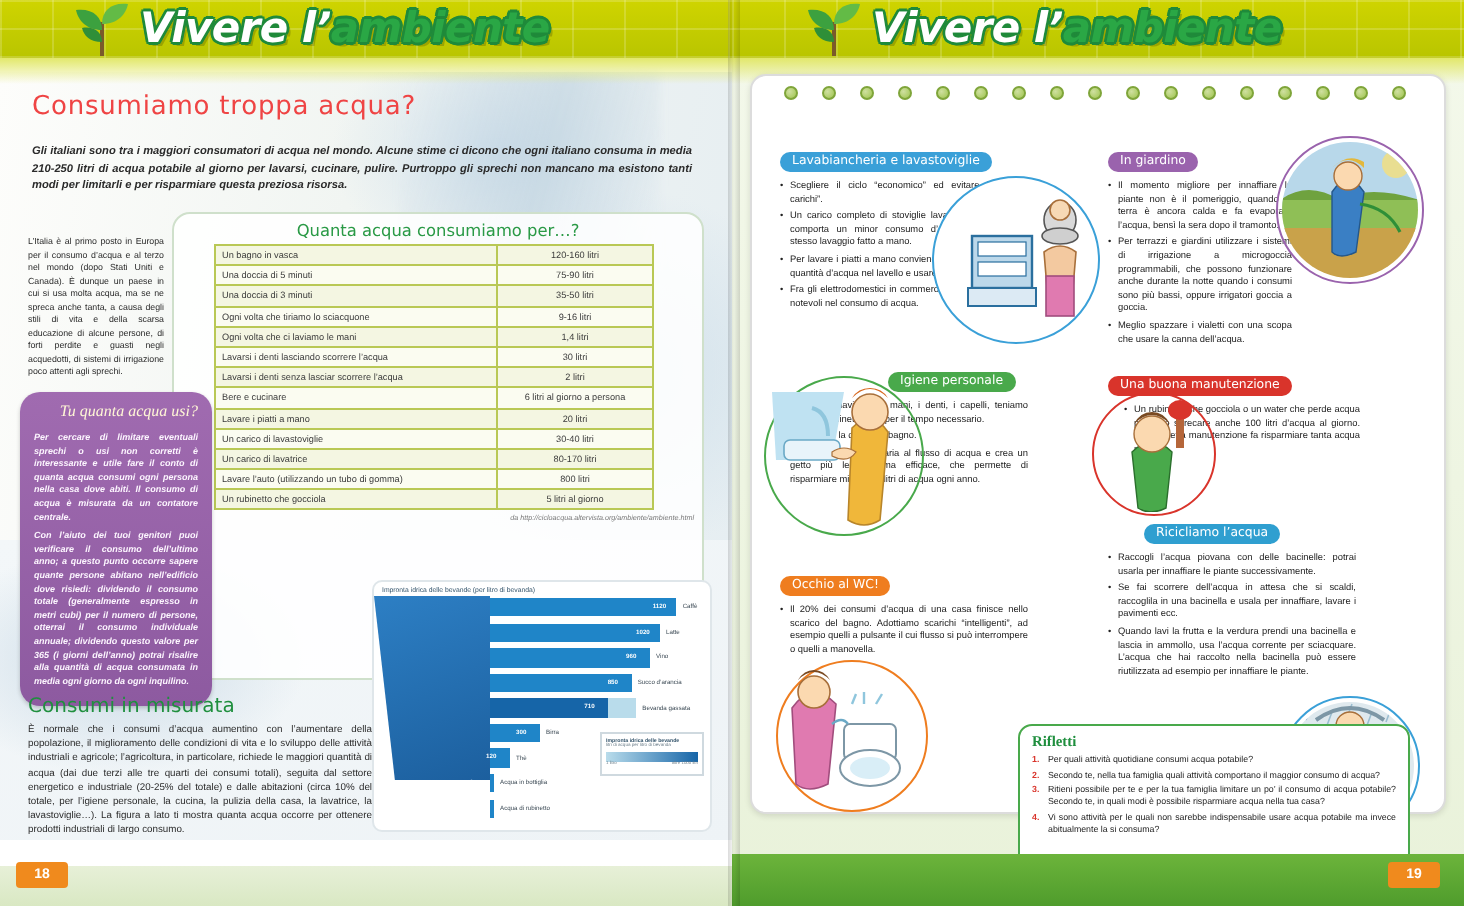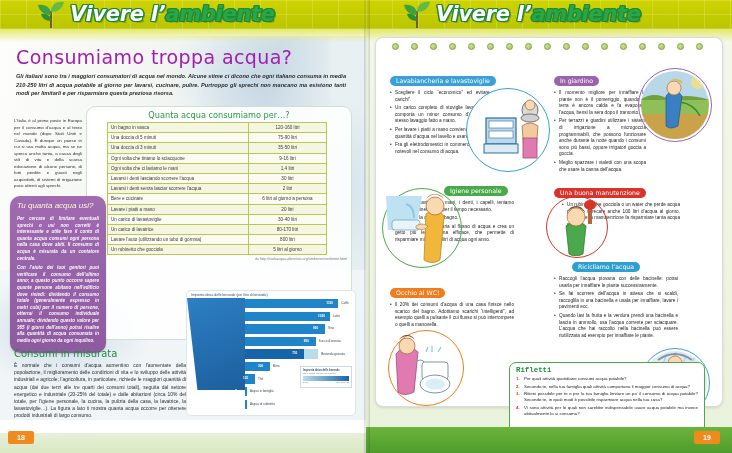--- a/index.html
+++ b/index.html
@@ -63,21 +63,21 @@
   .glass {
     position:absolute; left:200px; top:36px; width:130px; height:150px;
     background:linear-gradient(105deg, rgba(255,255,255,.1), rgba(176,200,216,.55), rgba(255,255,255,.25));
     border-radius:0 0 45px 45px;
     filter:blur(2px);
     opacity:.75;
   }
 
   h1.headline {
     position:absolute; font-family:"DejaVu Sans", sans-serif;
-    font-weight:normal; color:#a21caf; font-size:19px; letter-spacing:.4px;
+    font-weight:normal; color:#ef4444; font-size:13px; letter-spacing:.4px;
   }
   .intro {
     position:absolute; font-style:italic; font-weight:bold;
     font-size:5.6px; line-height:8.6px; color:#2b2b2b; text-align:justify;
   }
 
   
   .tablecard {
     position:absolute; background:rgba(255,255,255,.88);
     border:1px solid #cfe0cb; border-radius:9px;
@@ -98,21 +98,21 @@
     padding:2px 4px 3px 0;
   }
 
   
   .purplebox {
     position:absolute; background:linear-gradient(#a06bb0,#8d5aa0);
     border-radius:10px; color:#ffffff; padding:5px 7px 6px;
     box-shadow:0 1px 2px rgba(0,0,0,.2);
   }
   .purplebox .pb-title {
-    text-align:left; font-family:Liberation Sans, sans-serif;
+    text-align:right; font-family:Liberation Serif, serif;
     font-style:italic; font-size:8px; color:#fff7d6; margin-bottom:6px;
   }
   .purplebox p {
     font-size:4.5px; line-height:6.6px; font-style:italic; font-weight:bold;
     color:#fdf6ff; text-align:justify; margin-bottom:3px;
   }
 
   
   h2.sub {
     position:absolute; font-family:"DejaVu Sans", sans-serif;
@@ -199,21 +199,21 @@
     position:absolute; border-radius:50%; border:1.4px solid; background:#fff;
   }
   .illus { position:absolute; overflow:hidden; }
 
   .rifletti {
     position:absolute; left:143px; top:362px; width:196px; height:74px;
     background:#ffffff; border:1.4px solid #49a94b; border-radius:7px;
     padding:3px 6px;
   }
   .rifletti h3 {
-    font-family:Liberation Mono, monospace; font-size:7.4px; color:#1f8f3e;
+    font-family:Liberation Serif, serif; font-size:7.4px; color:#1f8f3e;
     font-weight:bold; margin-bottom:2px;
   }
   ol.rfl { list-style:none; counter-reset:r; }
   ol.rfl li {
     counter-increment:r; position:relative; padding-left:8px;
     font-size:4.4px; line-height:6.1px; color:#222; margin-bottom:1.5px;
     text-align:justify;
   }
   ol.rfl li:before {
     content:counter(r) "."; position:absolute; left:0; top:0;

